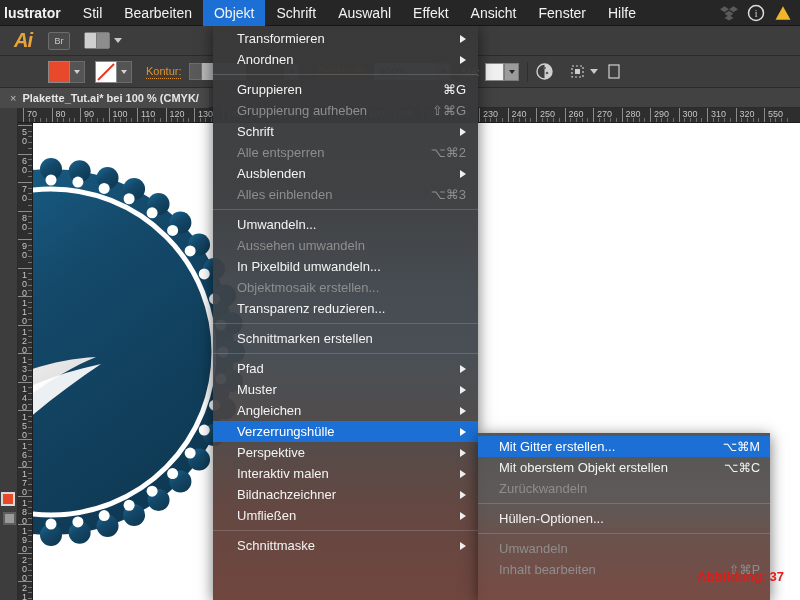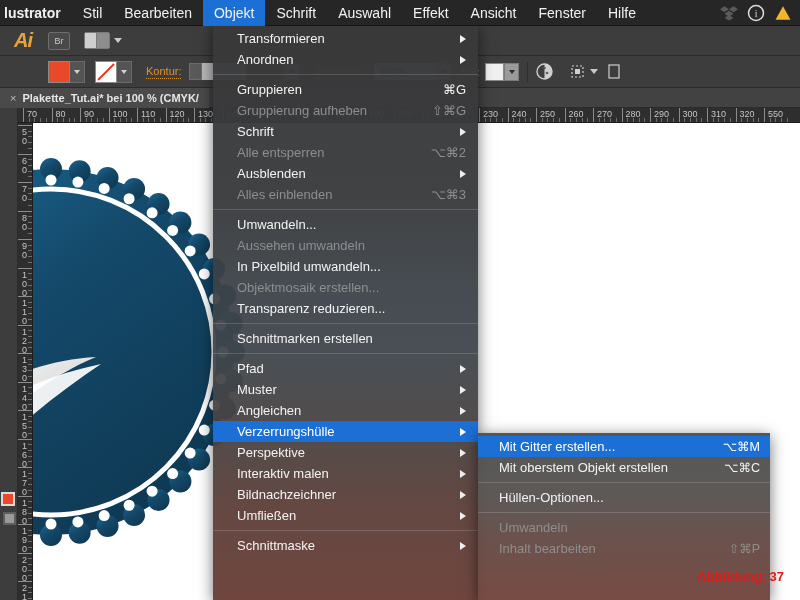--- a/index.html
+++ b/index.html
@@ -862,20 +862,23 @@
 
 <div id="submenu">
     <div class="mi sel">
       <span>Mit Gitter erstellen...</span>
       <span class="key">⌥⌘M</span>
     </div>
     <div class="mi">
       <span>Mit oberstem Objekt erstellen</span>
       <span class="key">⌥⌘C</span>
     </div>
+    <div class="mi dim">
+      <span>Zurückwandeln</span>
+    </div>
     <div class="msep"></div>
     <div class="mi">
       <span>Hüllen-Optionen...</span>
     </div>
     <div class="msep"></div>
     <div class="mi dim">
       <span>Umwandeln</span>
     </div>
     <div class="mi dim">
       <span>Inhalt bearbeiten</span>

